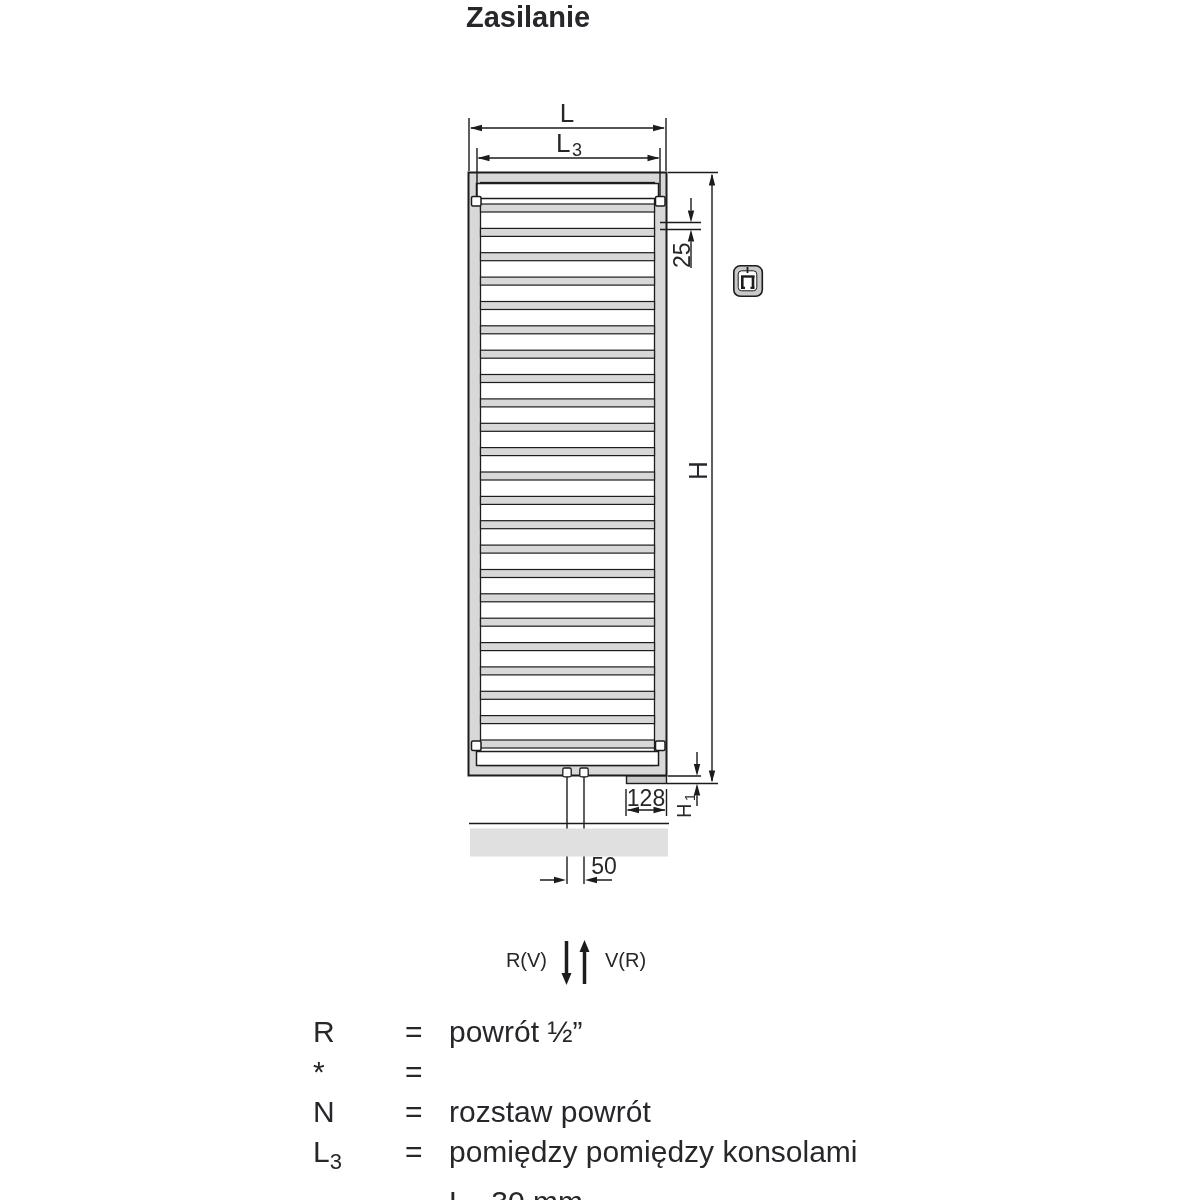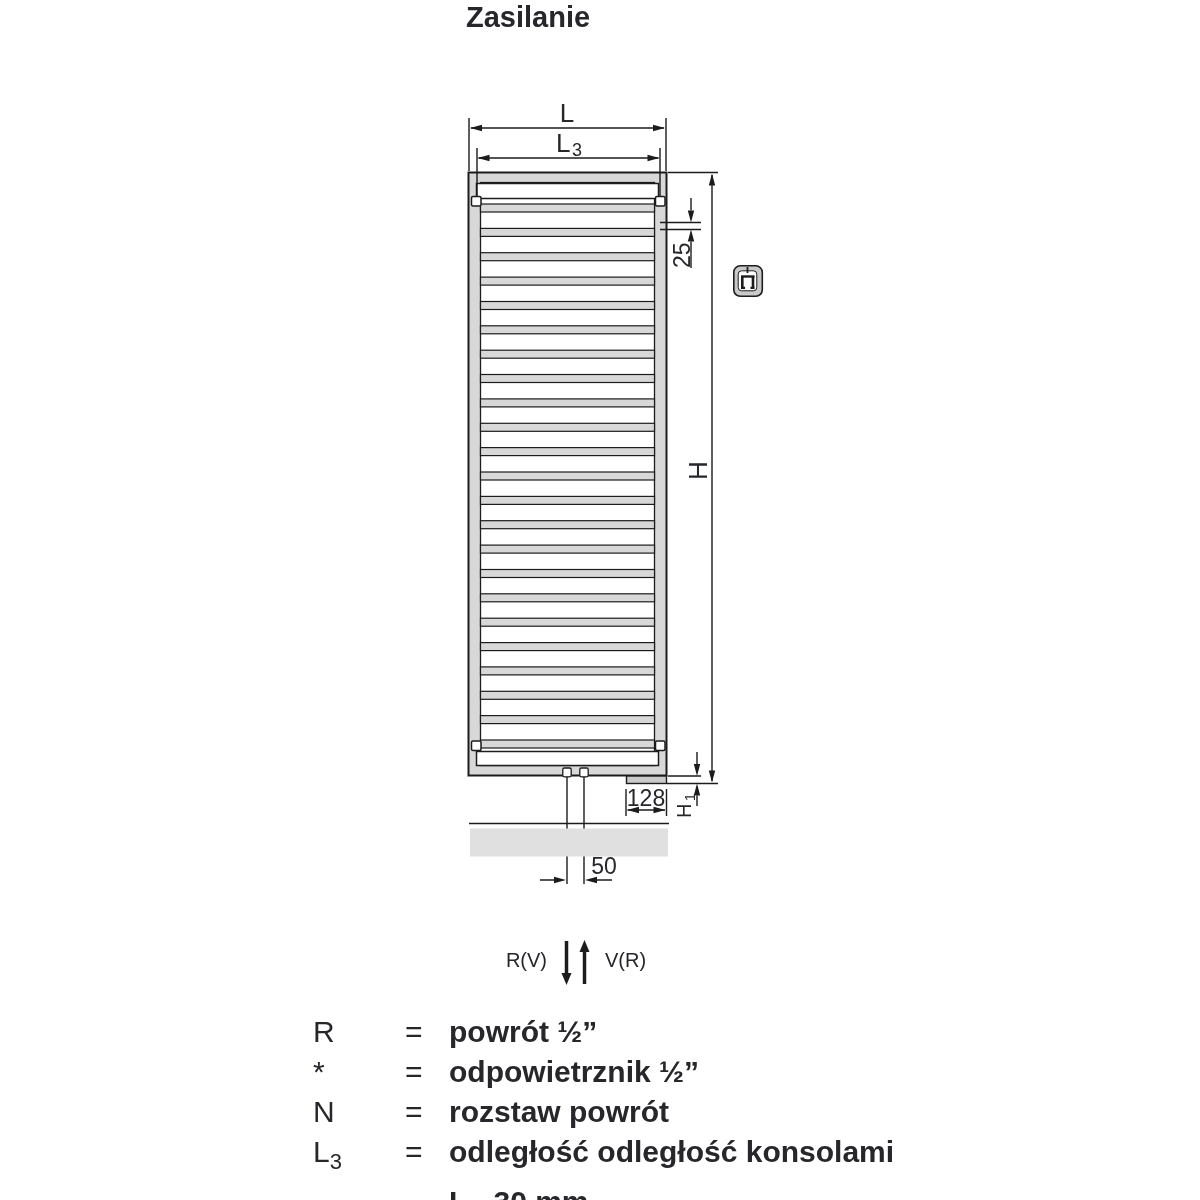--- a/index.html
+++ b/index.html
@@ -14,21 +14,21 @@
   .dimtxt{font-size:26px;}
   .dimnum{font-size:23px;}
   .dimsub{font-size:18px;}
   .flowtxt{font-size:20px;}
   .tube{fill:#d8d8d8;stroke:#1c1c1c;stroke-width:1.2;}
   .legend{position:absolute;left:313px;top:1012px;width:720px;font-size:30px;color:#26262b;}
   .legend-row{display:flex;line-height:40px;}
   .legend-row .sym{width:92px;}
   .legend-row .sym sub{font-size:22px;}
   .legend-row .eq{width:44px;}
-  .legend-row .desc{flex:1;font-weight:bold;}
+  .legend-row .desc{flex:1;}
 </style>
 </head>
 <body>
 
 <div class="canvas">
 
   <div class="title">
     <div>Zasilanie</div>
   </div>
 
@@ -155,31 +155,30 @@
 
   <div class="legend">
       <div class="legend-row">
         <span class="sym">R</span>
         <span class="eq">=</span>
         <span class="desc">powrót ½”</span>
       </div>
       <div class="legend-row">
         <span class="sym">*</span>
         <span class="eq">=</span>
-        <span class="desc">odpowietrznik ½”</span>
       </div>
       <div class="legend-row">
         <span class="sym">N</span>
         <span class="eq">=</span>
         <span class="desc">rozstaw powrót</span>
       </div>
       <div class="legend-row">
         <span class="sym">L<sub>3</sub></span>
         <span class="eq">=</span>
-        <span class="desc">odległość odległość konsolami</span>
+        <span class="desc">pomiędzy pomiędzy konsolami</span>
       </div>
       <div class="legend-row">
         <span class="sym"></span>
         <span class="eq"></span>
         <span class="desc">L - 30 mm</span>
       </div>
     </div>
 
 </div>
 

